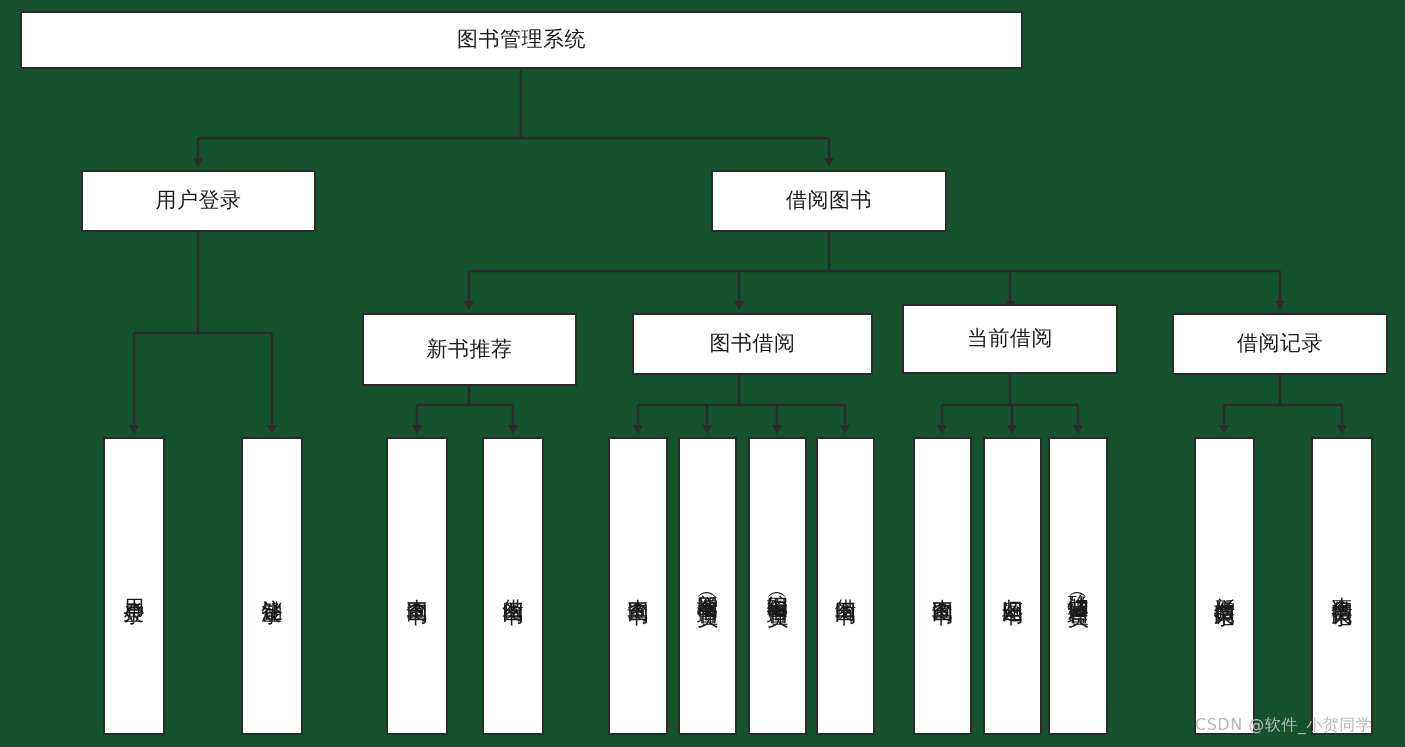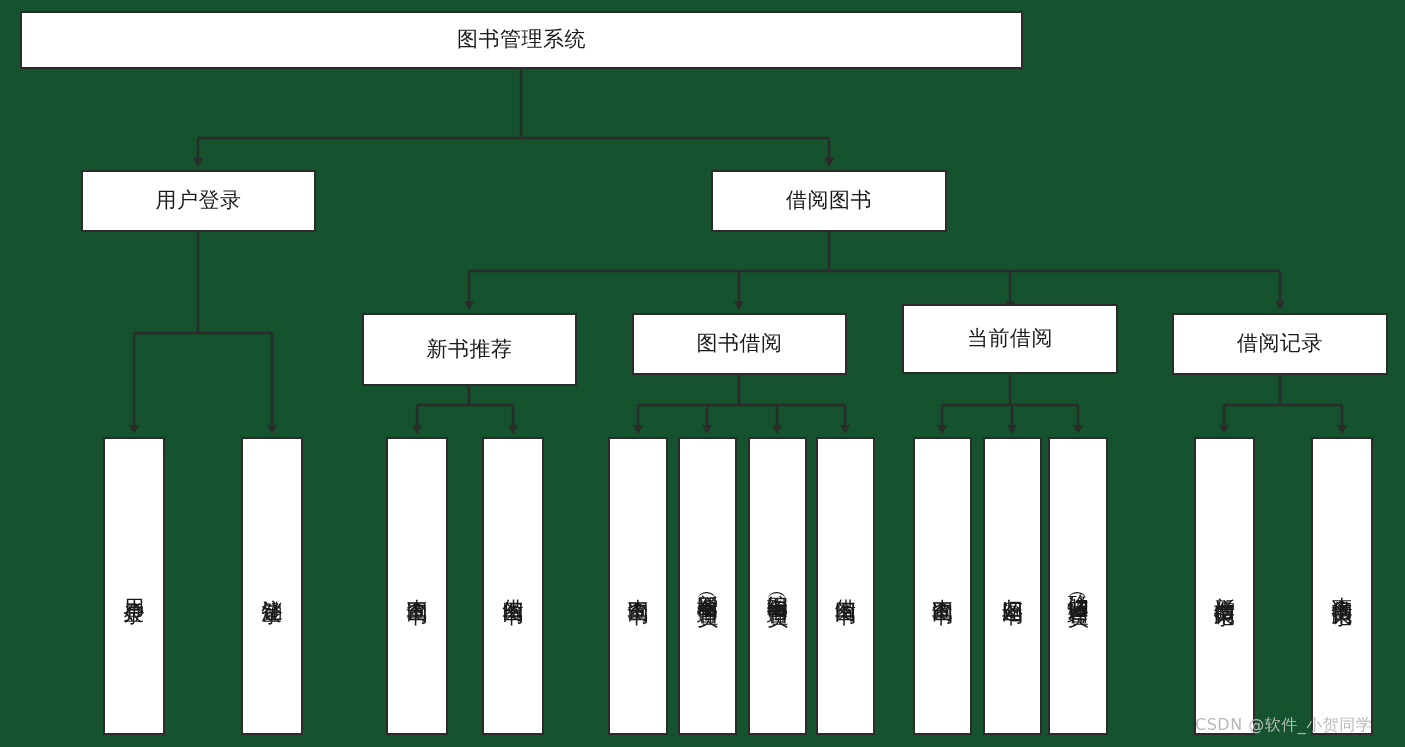--- a/index.html
+++ b/index.html
@@ -119,21 +119,21 @@
   <div class="node-box horizontal" style="left: 81px; top: 170px; width: 235px; height: 62px;">
     <span class="node-label">用户登录</span>
   </div>
   <div class="node-box horizontal" style="left: 711px; top: 170px; width: 236px; height: 62px;">
     <span class="node-label">借阅图书</span>
   </div>
 
   <div class="node-box horizontal" style="left: 362px; top: 313px; width: 215px; height: 73px;">
     <span class="node-label">新书推荐</span>
   </div>
-  <div class="node-box horizontal" style="left: 632px; top: 313px; width: 215px; height: 62px;">
+  <div class="node-box horizontal" style="left: 632px; top: 313px; width: 241px; height: 62px;">
     <span class="node-label">图书借阅</span>
   </div>
   <div class="node-box horizontal" style="left: 902px; top: 304px; width: 216px; height: 70px;">
     <span class="node-label">当前借阅</span>
   </div>
   <div class="node-box horizontal" style="left: 1172px; top: 313px; width: 216px; height: 62px;">
     <span class="node-label">借阅记录</span>
   </div>
 
   <div class="node-box vertical" style="left: 103px; top: 437px; width: 62px; height: 298px;">

